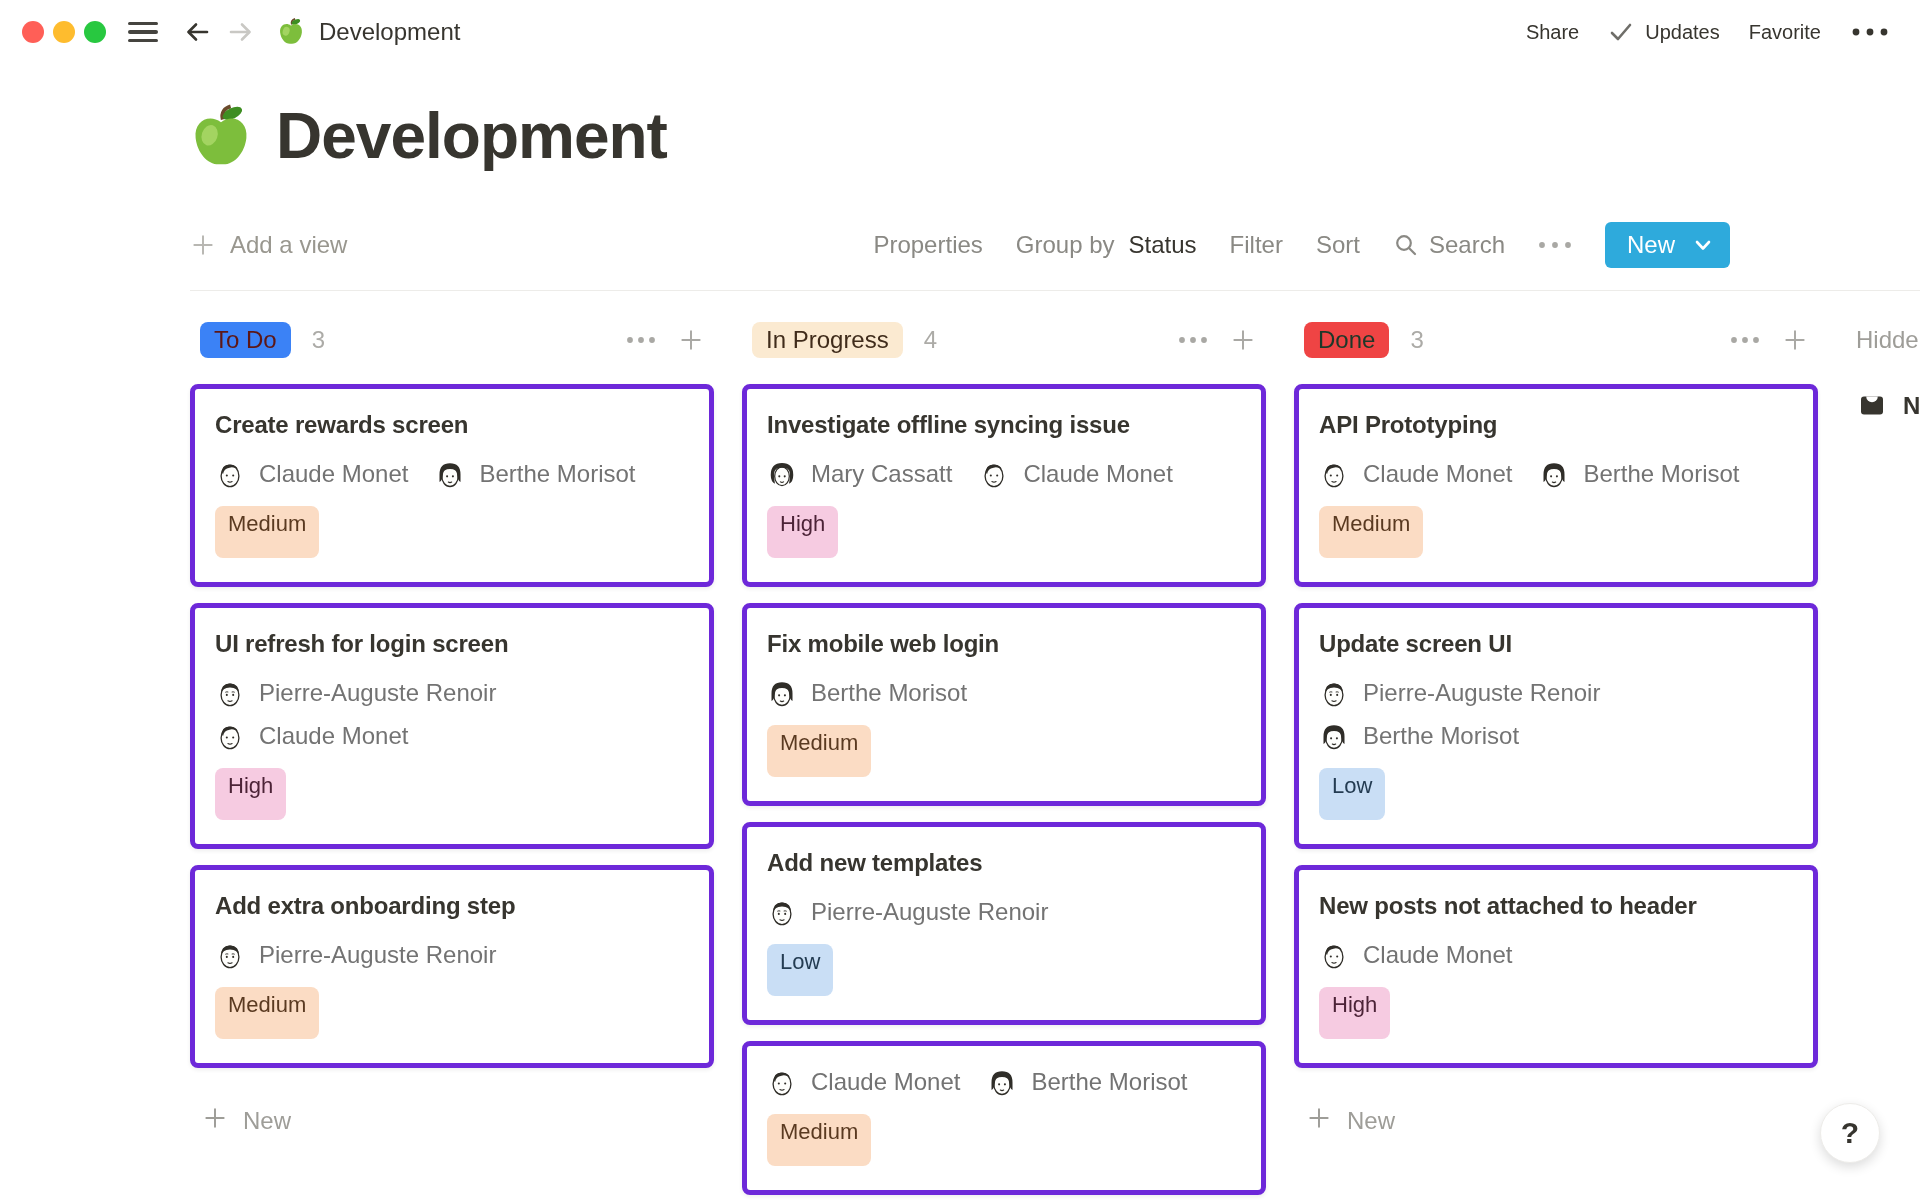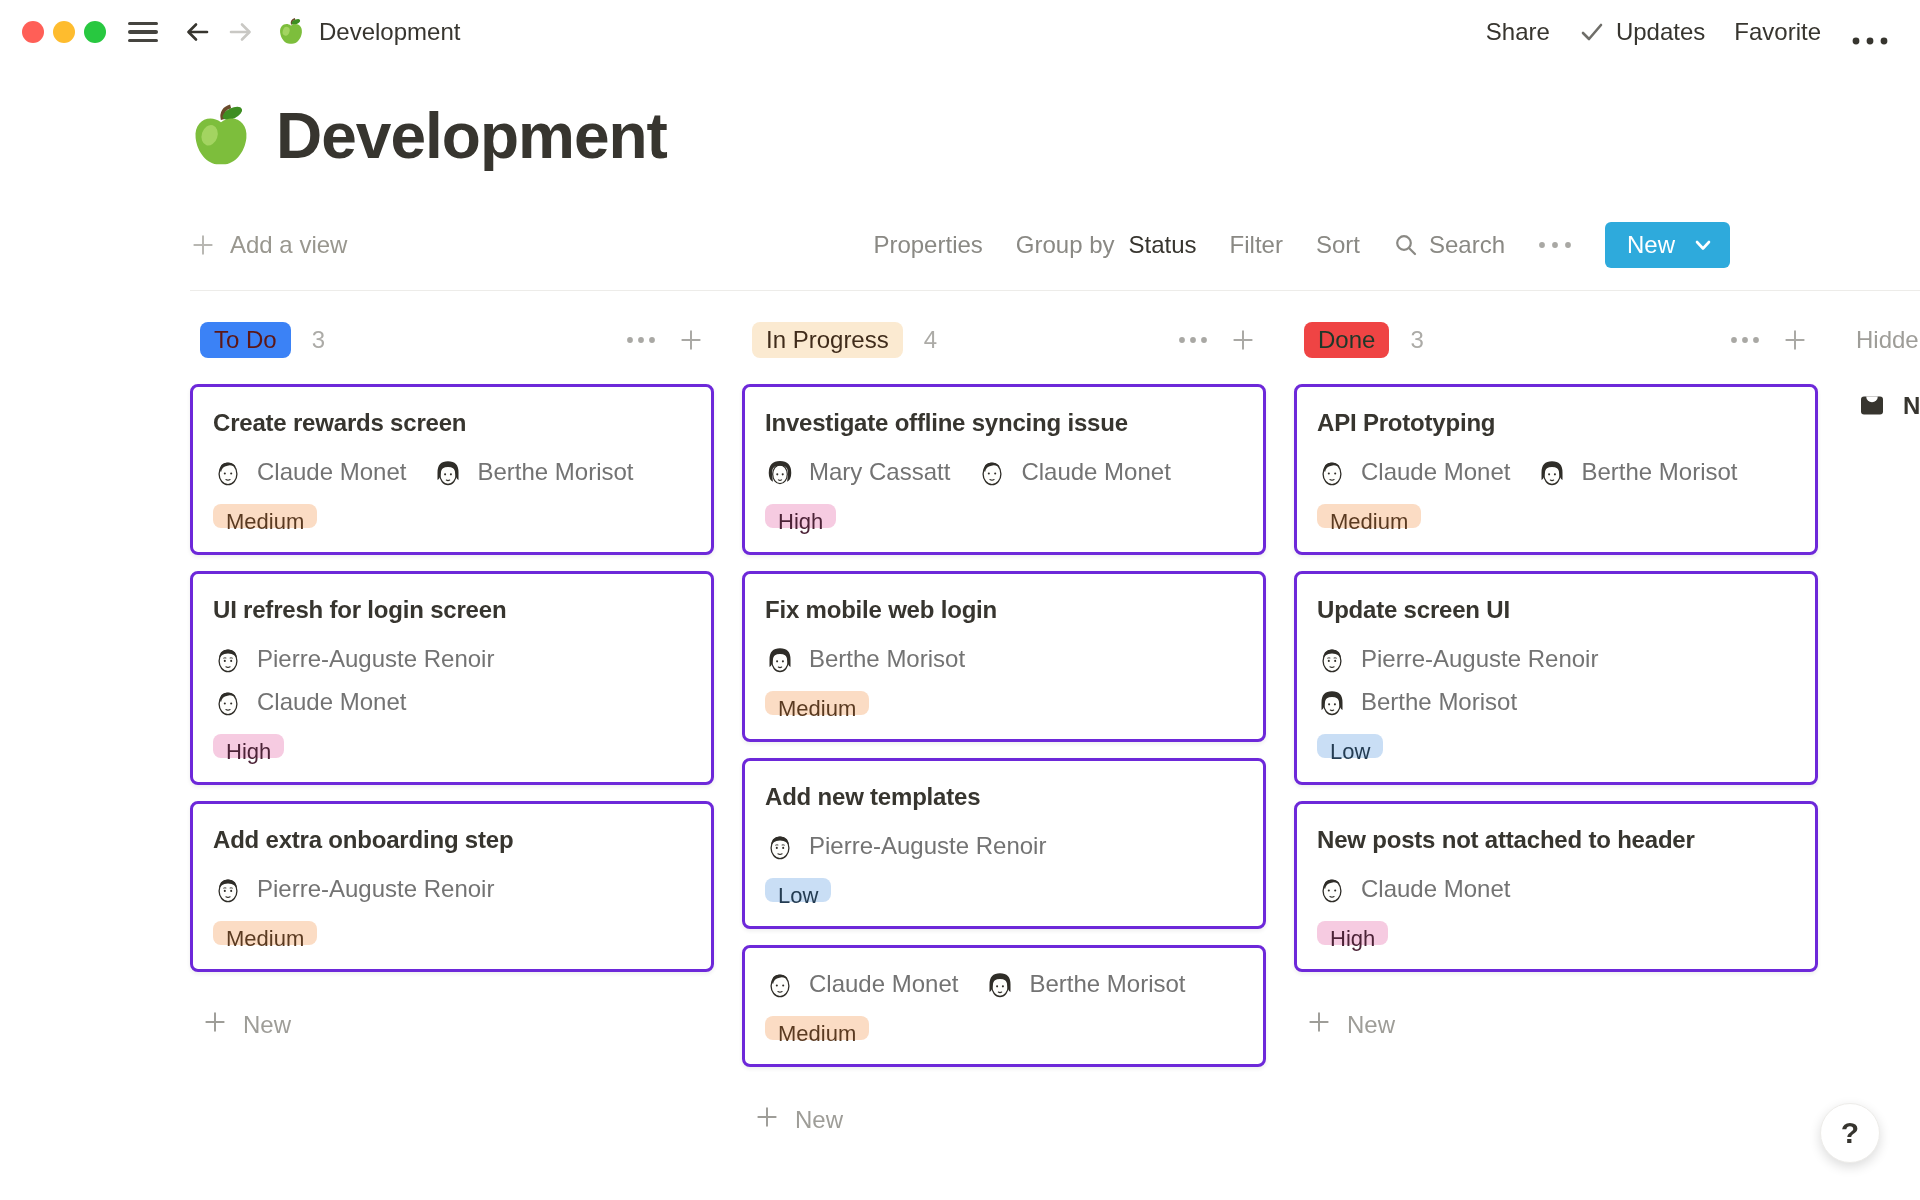--- a/index.html
+++ b/index.html
@@ -13,21 +13,21 @@
   .topbar { height:64px; display:flex; align-items:center; padding:0 30px 0 22px; }
   .traffic { display:flex; align-items:center; gap:9px; }
   .tdot { width:22px; height:22px; border-radius:50%; }
   .tdot.red{background:#FF5F57;} .tdot.yellow{background:#FEBC2E;} .tdot.green{background:#28C840;}
   .hamburger { margin-left:22px; width:30px; display:flex; flex-direction:column; gap:5px; cursor:pointer; }
   .hamburger span{ height:3.6px; border-radius:2px; background:#45443F; }
   .navarrow { margin-left:24px; width:30px; height:30px; }
   .navarrow + .navarrow { margin-left:14px; }
   .breadcrumb { margin-left:20px; display:flex; align-items:center; gap:13px; font-size:24px; color:#37352F; cursor:pointer; }
   .breadcrumb .apple-sm svg { width:30px; height:30px; display:block; }
-  .topbar-right { margin-left:auto; display:flex; align-items:flex-end; gap:29px; font-size:24px; color:#37352F; }
+  .topbar-right { margin-left:auto; display:flex; align-items:center; gap:29px; font-size:20px; color:#37352F; }
   .topbar-right .item { cursor:pointer; display:flex; align-items:center; gap:11px; }
   .dots3 svg { display:block; }
   
   .title-row { margin:36px 0 0 186px; display:flex; align-items:flex-end; gap:20px; }
   .title-row .apple-lg svg { width:70px; height:70px; display:block; }
   .page-title { font-size:64px; font-weight:700; letter-spacing:-1px; line-height:72px; }
   
   .toolbar { margin:50px 190px 0 190px; height:46px; display:flex; align-items:center; justify-content:space-between; }
   .add-view { display:flex; align-items:center; gap:14px; font-size:24px; color:#99978F; cursor:pointer; }
   .add-view .plus { color:#B8B7B2; }
@@ -39,31 +39,31 @@
   .divider { margin:22px 0 0 190px; height:1px; background:#EDECE9; }
   
   .board { display:flex; align-items:flex-start; gap:28px; padding:31px 0 0 190px; }
   .column { width:524px; flex:none; }
   .col-head { display:flex; align-items:center; height:36px; padding-left:10px; }
   .col-badge { font-size:24px; height:36px; line-height:36px; padding:0 14px; border-radius:8px; cursor:pointer; white-space:nowrap; }
   .col-count { margin-left:21px; font-size:24px; color:#ACABA7; }
   .col-icons { margin-left:auto; display:flex; align-items:center; gap:22px; color:#A9A8A4; padding-right:10px; }
   .col-icons .ic { cursor:pointer; display:flex; align-items:center; }
   .cards { margin-top:26px; display:flex; flex-direction:column; gap:16px; }
-  .card { background:#fff; border:3px solid #6d28d9; border-radius:8px;
+  .card { background:#fff; border:5px solid #6d28d9; border-radius:8px;
           box-shadow:0 2px 4px rgba(15,15,15,0.07); padding:21px 20px 24px 20px;
           display:flex; flex-direction:column; cursor:pointer; }
   .card-title { font-size:24px; font-weight:600; line-height:30px; letter-spacing:-0.2px; margin-bottom:19px; }
   .assignees { display:flex; flex-wrap:wrap; column-gap:27px; row-gap:13px; }
   .assignees.stacked { flex-direction:column; }
   .assignee { display:flex; align-items:center; gap:14px; height:30px; }
   .avatar { width:30px; height:30px; flex:none; }
   .avatar svg { width:30px; height:30px; display:block; }
   .assignee-name { font-size:24px; color:#737373; white-space:nowrap; }
-  .prio { align-self:flex-start; margin-top:17px; height:24px; line-height:36px;
+  .prio { align-self:flex-start; margin-top:17px; height:52px; line-height:36px;
           padding:0 13px; border-radius:8px; font-size:22px; }
   .new-row { margin:37px 0 0 12px; display:flex; align-items:center; gap:15px;
              color:#9E9D98; font-size:24px; cursor:pointer; }
   
   .hidden-col { flex:none; width:380px; }
   .hidden-label { padding-left:10px; font-size:24px; color:#9E9D98; height:36px; line-height:36px; cursor:pointer; white-space:nowrap; }
   .hidden-item { margin:32px 0 0 10px; display:flex; align-items:center; gap:15px;
                  font-size:24px; font-weight:600; white-space:nowrap; cursor:pointer; }
   .hidden-item svg { width:32px; height:32px; display:block; }
   

